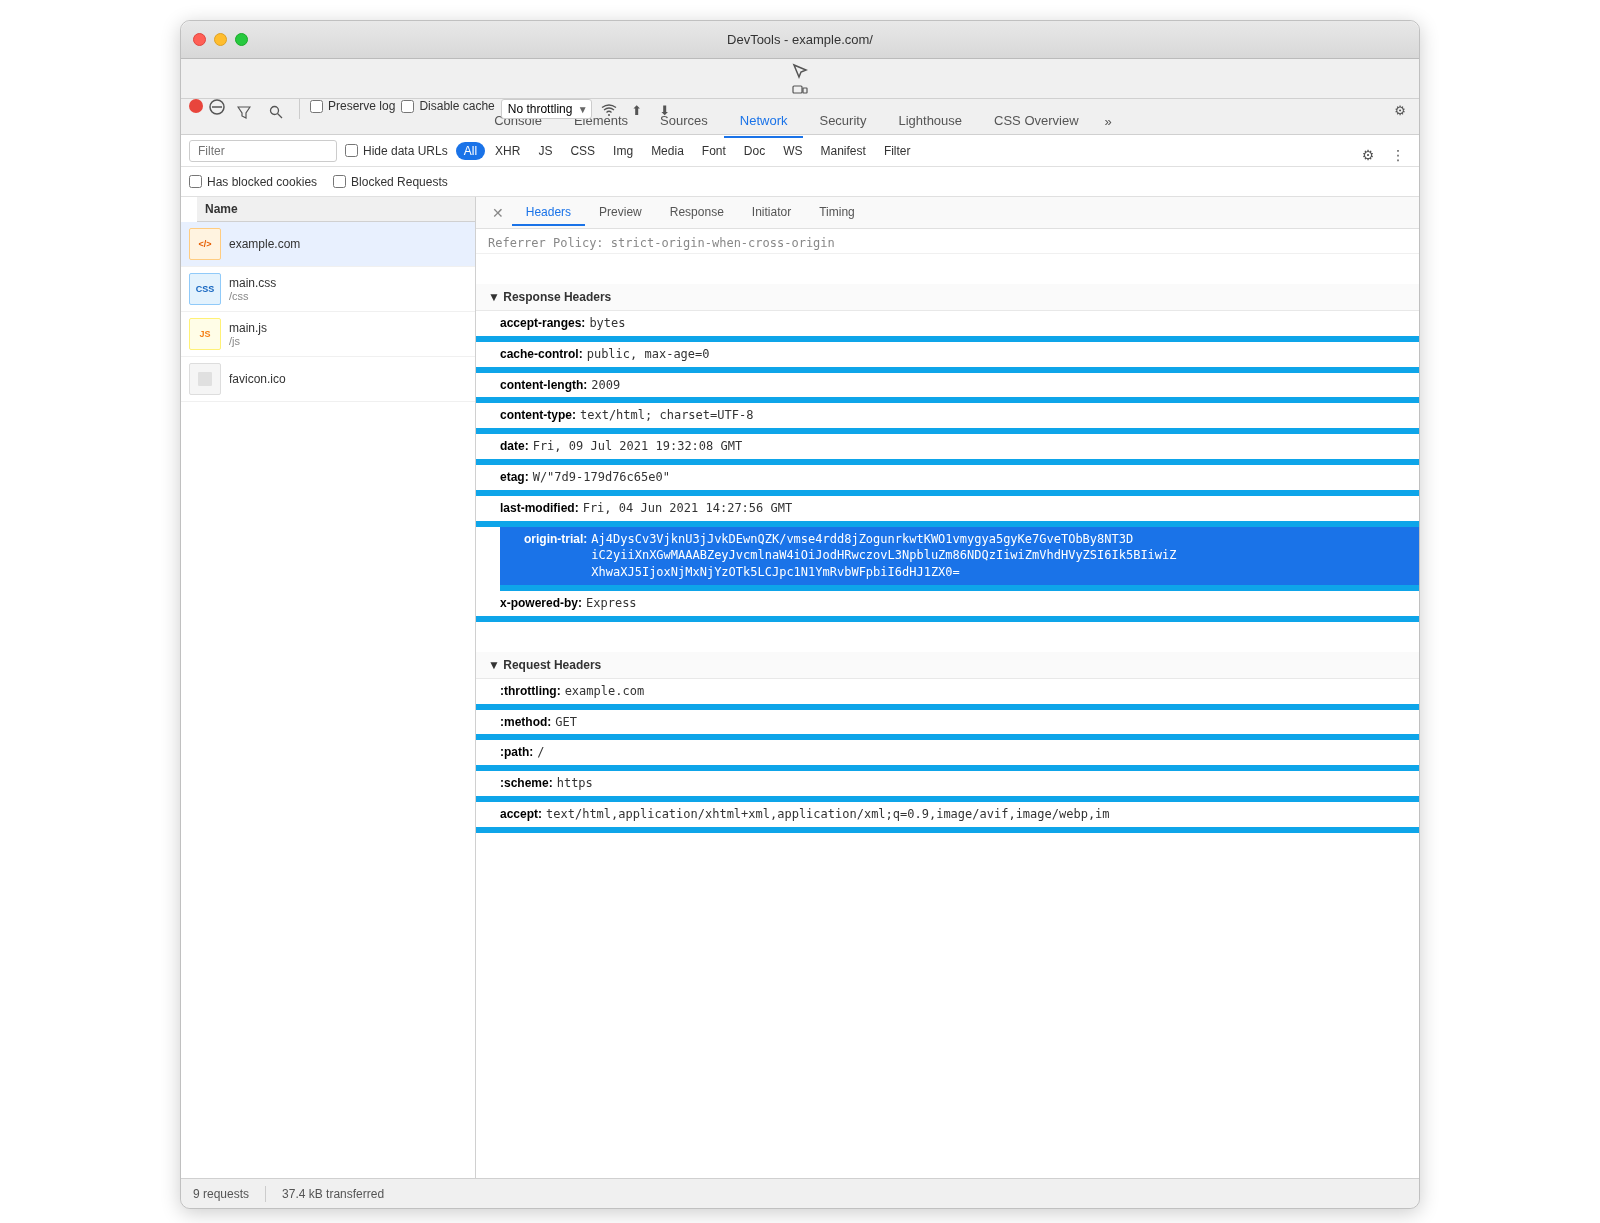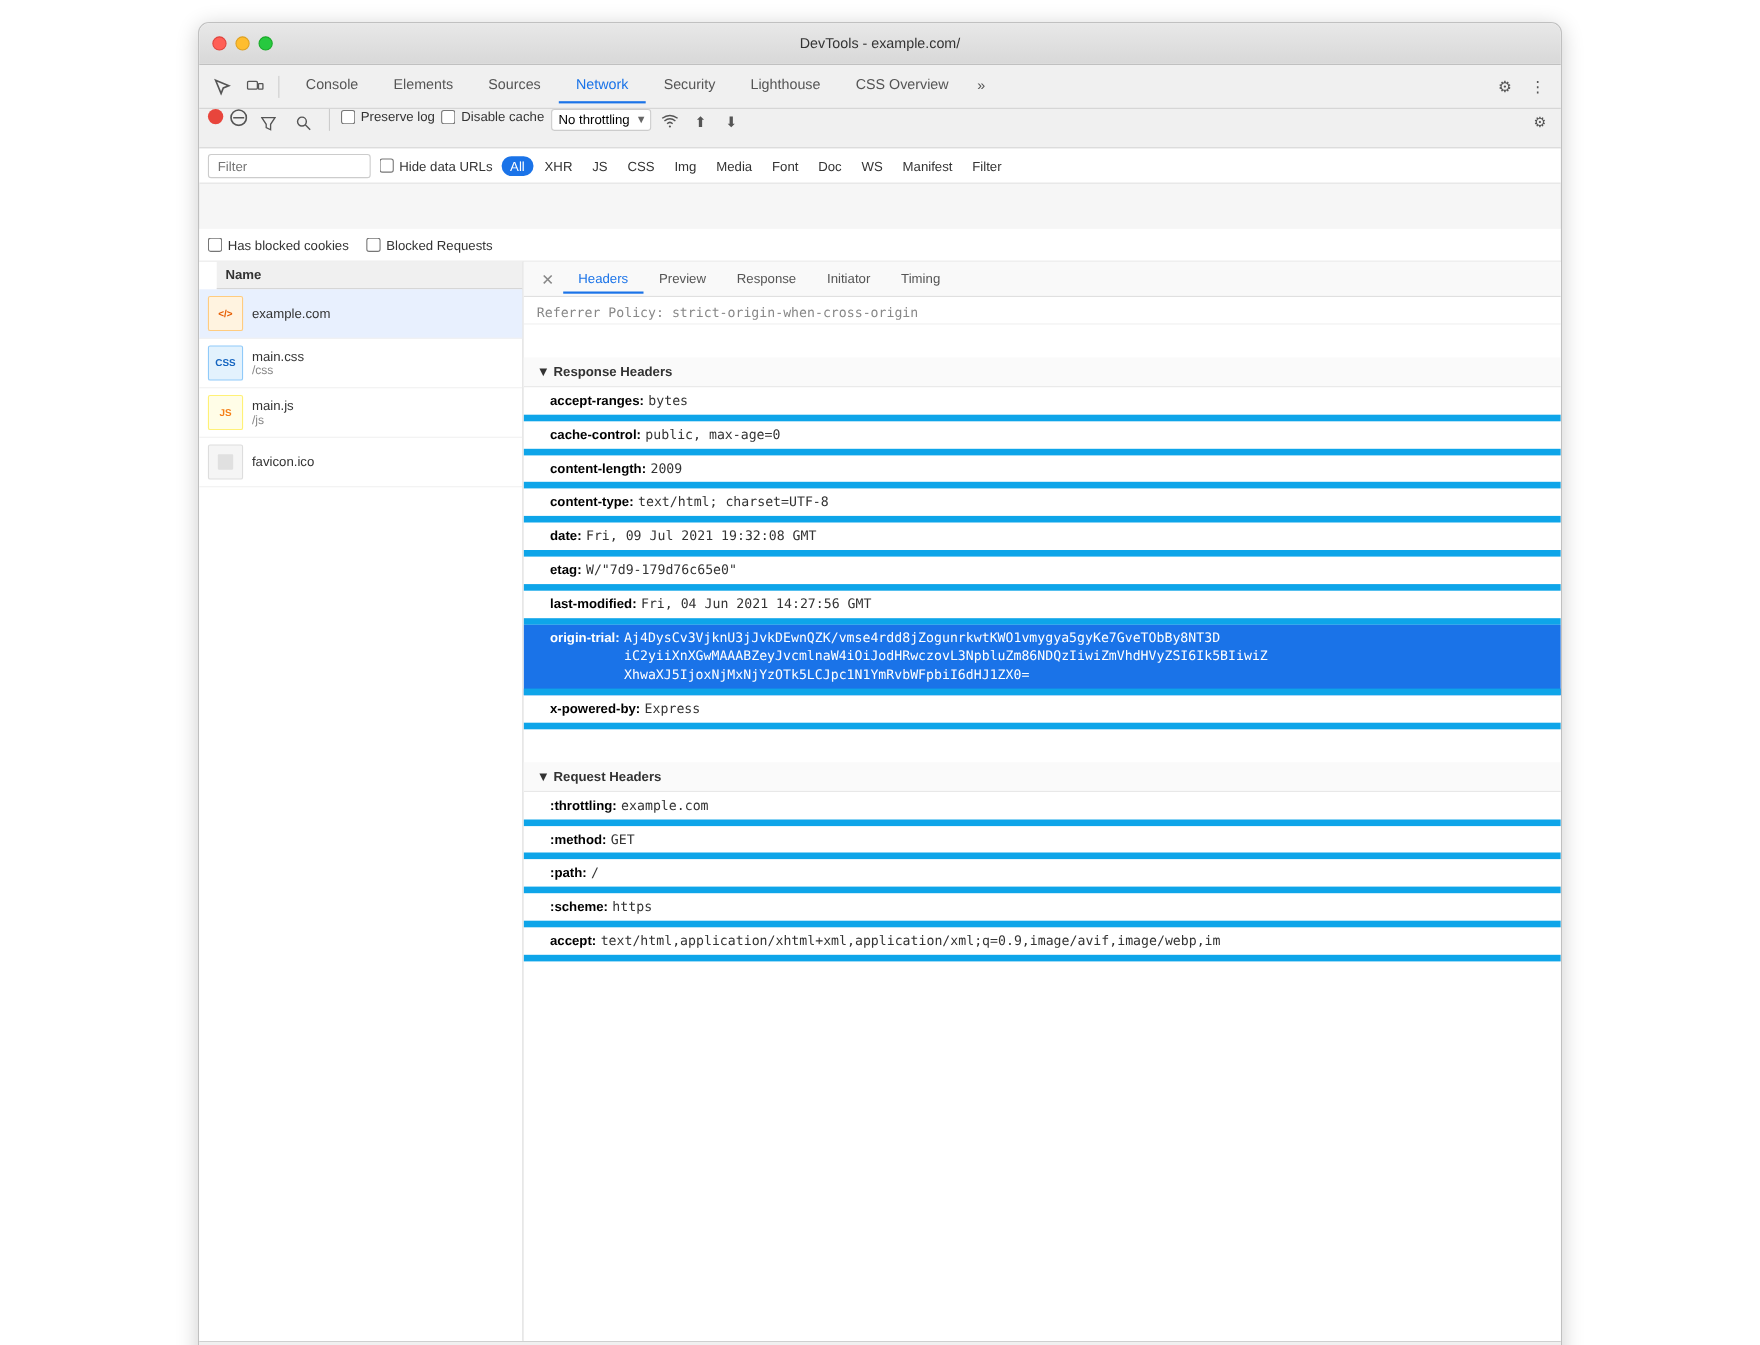--- a/index.html
+++ b/index.html
@@ -57,20 +57,21 @@
 
     
     .toolbar {
       background: #f0f0f0;
       border-bottom: 1px solid #d0d0d0;
       height: 40px;
       display: flex;
       align-items: center;
       padding: 4px 8px;
       gap: 4px;
+      flex-direction: column;
     }
 
     .toolbar-icon {
       width: 26px;
       height: 26px;
       display: flex;
       align-items: center;
       justify-content: center;
       border-radius: 4px;
       cursor: pointer;
@@ -226,21 +227,20 @@
 
     
     .filter-row2 {
       background: #fff;
       border-bottom: 1px solid #e0e0e0;
       height: 30px;
       display: flex;
       align-items: center;
       padding: 0 8px;
       gap: 16px;
-      margin-top: 41px;
     }
 
     
     .main-content {
       display: flex;
       height: calc(1223px - 38px - 40px - 36px - 36px - 32px - 30px - 30px);
       min-height: 800px;
       background: #fff;
     }
 
@@ -378,20 +378,21 @@
     .header-item {
       display: flex;
       padding: 4px 12px 4px 24px;
       border-bottom: 6px solid #0ea5e9;
       font-size: 12px;
       line-height: 1.4;
     }
     .header-item.highlighted {
       background: #1a73e8;
       color: #fff;
+      margin-left: 24px;
     }
     .header-key {
       font-weight: 600;
       margin-right: 4px;
       white-space: nowrap;
     }
     .header-item.highlighted .header-key { color: #fff; }
     .header-value {
       color: #333;
       word-break: break-all;

